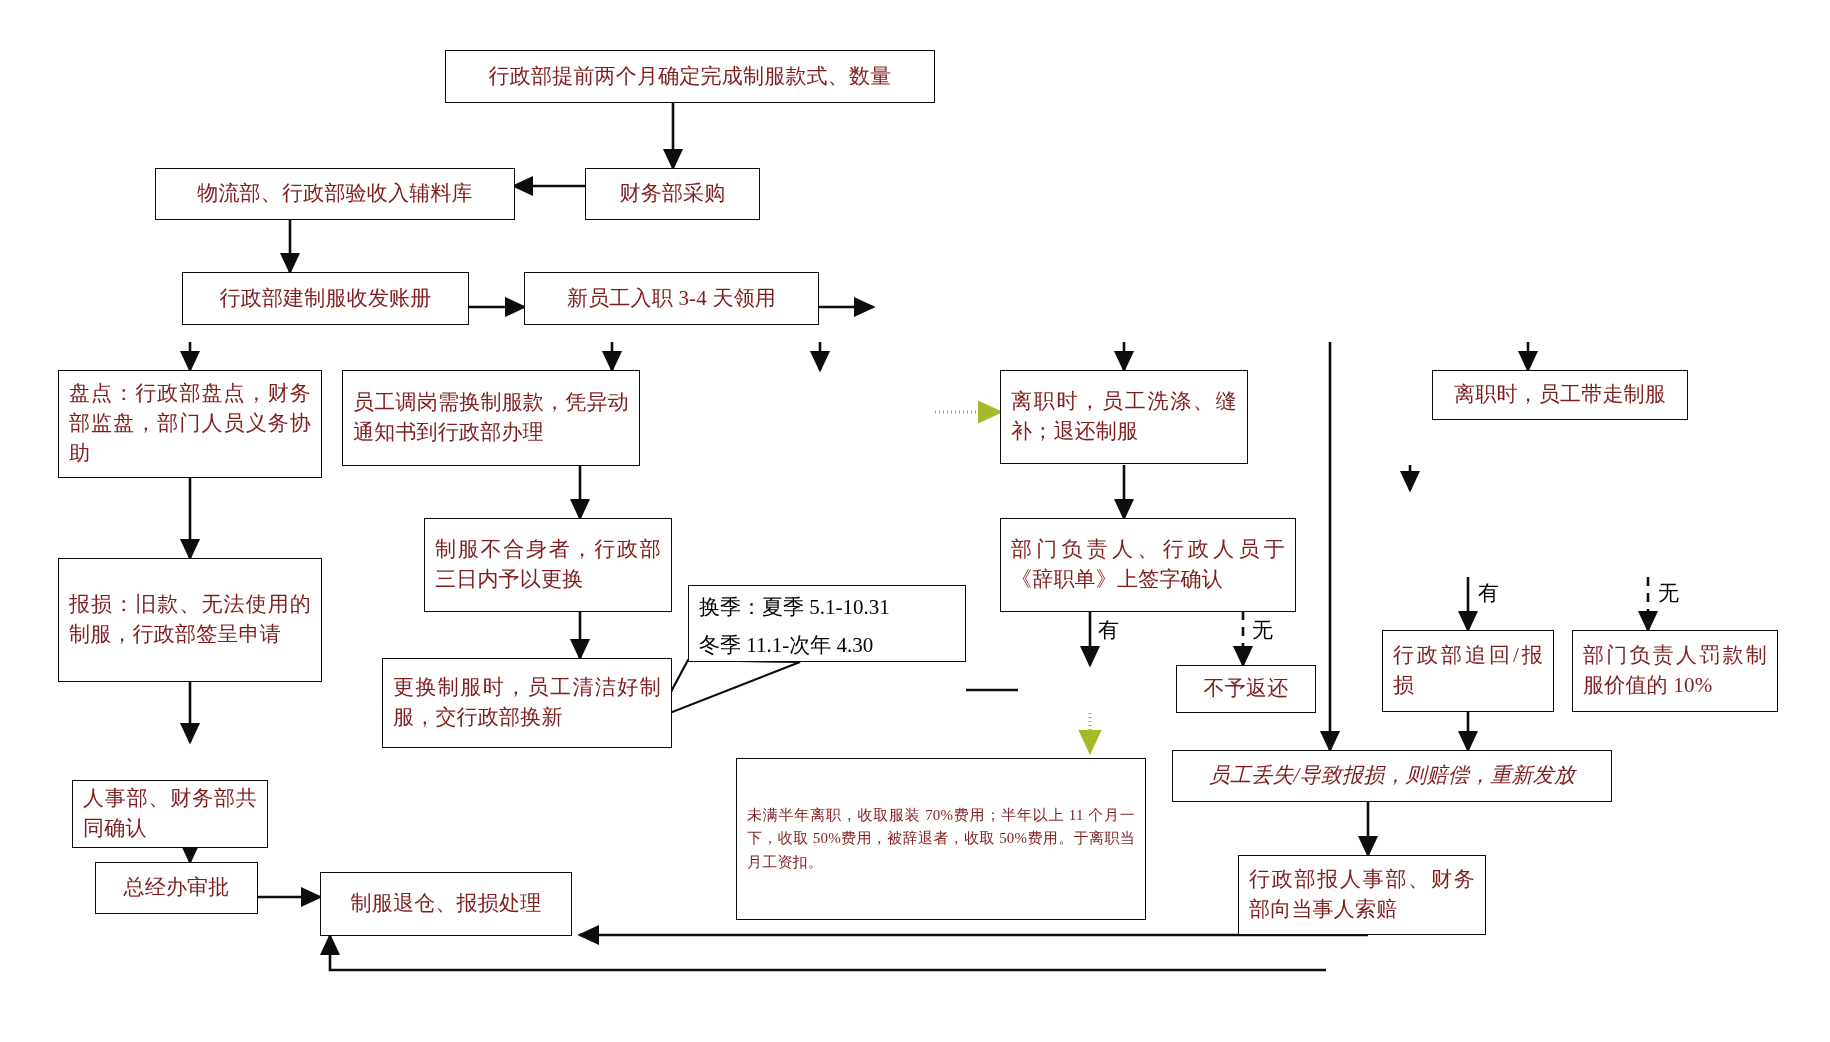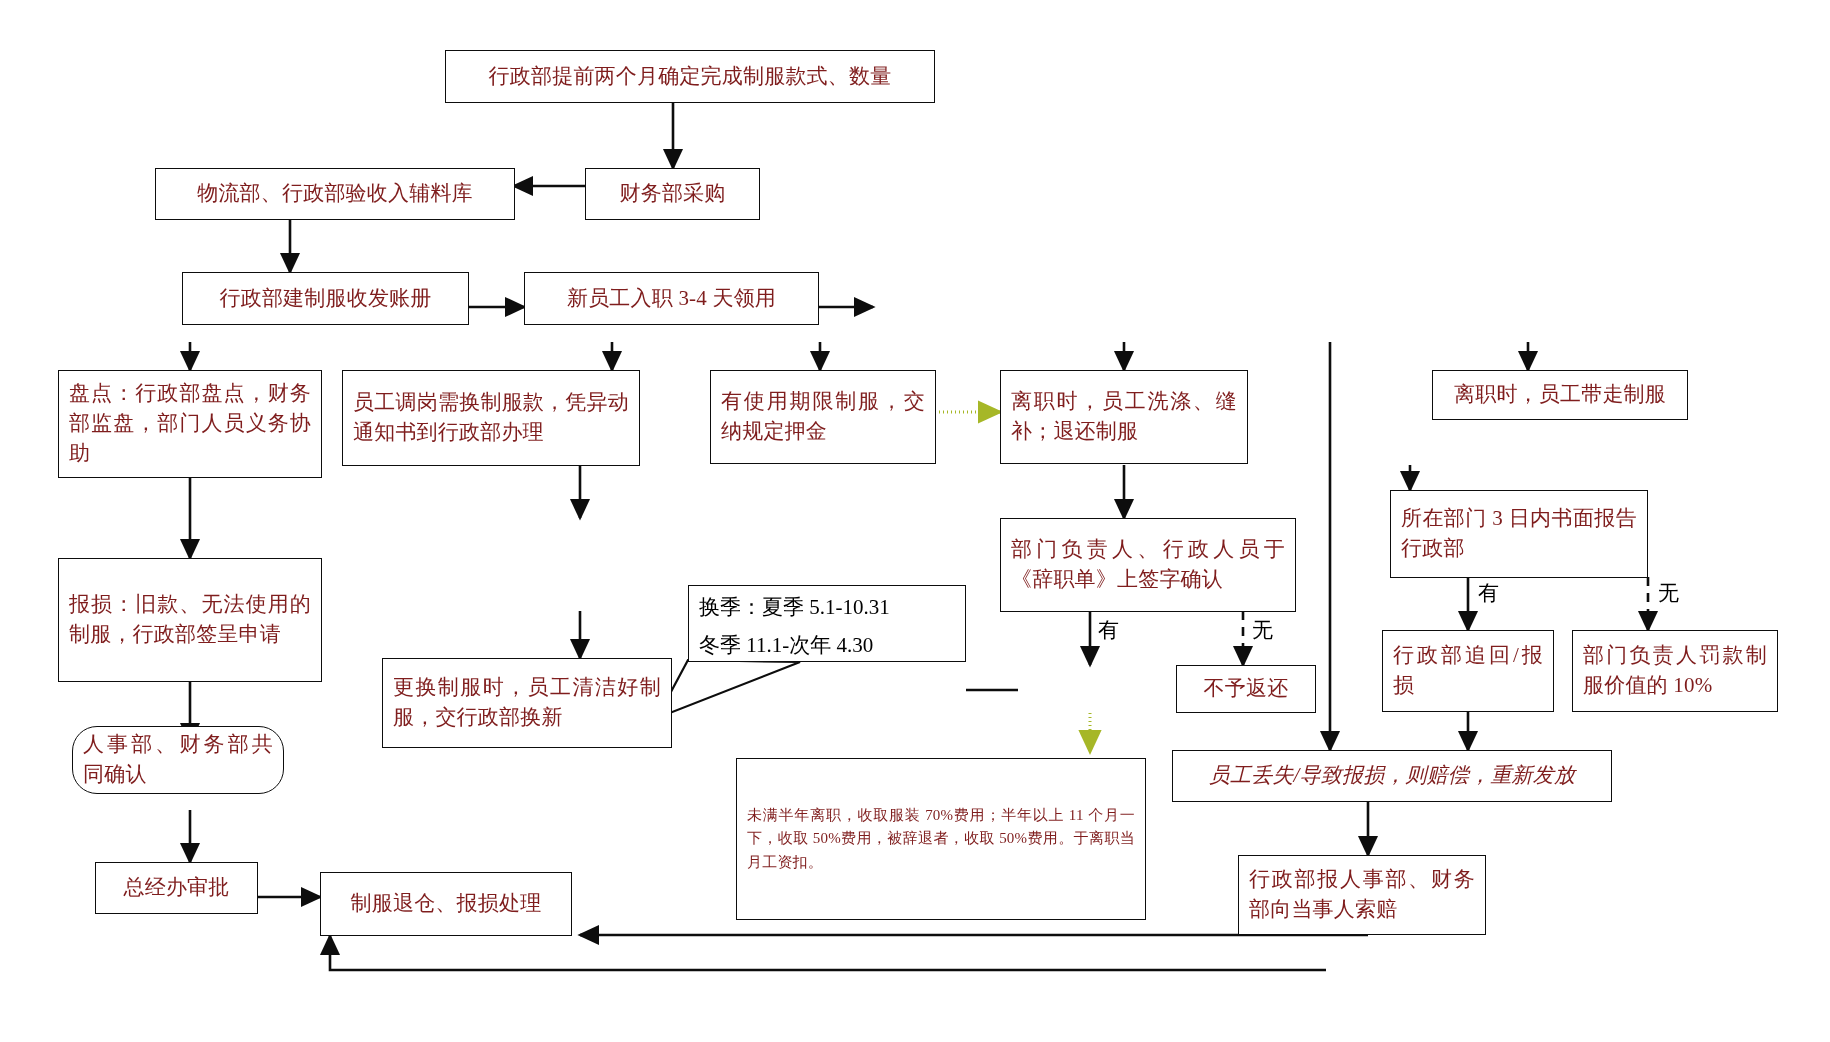--- a/index.html
+++ b/index.html
@@ -124,65 +124,62 @@
 
 
   <div class="node" style="left:58px;top:370px;width:264px;height:108px;">
     <span class="txt j">盘点：行政部盘点，财务部监盘，部门人员义务协助</span>
   </div>
 
   <div class="node" style="left:58px;top:558px;width:264px;height:124px;">
     <span class="txt j">报损：旧款、无法使用的制服，行政部签呈申请</span>
   </div>
 
-  <div class="node" style="left:72px;top:726px;width:212px;height:68px;border-radius:25px;">
+  <div class="node" style="left:72px;top:780px;width:196px;height:68px;">
     <span class="txt j">人事部、财务部共同确认</span>
   </div>
 
   <div class="node" style="left:95px;top:862px;width:163px;height:52px;">
     <span class="txt c">总经办审批</span>
   </div>
 
   <div class="node" style="left:320px;top:872px;width:252px;height:64px;">
     <span class="txt c">制服退仓、报损处理</span>
   </div>
 
   <div class="node" style="left:342px;top:370px;width:298px;height:96px;">
     <span class="txt j">员工调岗需换制服款，凭异动通知书到行政部办理</span>
   </div>
 
+  <div class="node" style="left:424px;top:518px;width:248px;height:94px;">
+    <span class="txt j">制服不合身者，行政部三日内予以更换</span>
+  </div>
 
   <div class="node" style="left:382px;top:658px;width:290px;height:90px;">
     <span class="txt j">更换制服时，员工清洁好制服，交行政部换新</span>
   </div>
 
-  <div class="node" style="left:710px;top:370px;width:226px;height:94px;">
-    <span class="txt j">有使用期限制服，交纳规定押金</span>
-  </div>
 
   <div class="node" style="left:1000px;top:370px;width:248px;height:94px;">
     <span class="txt j">离职时，员工洗涤、缝补；退还制服</span>
   </div>
 
   <div class="node" style="left:1000px;top:518px;width:296px;height:94px;justify-content:flex-end;">
     <span class="txt j">部门负责人、行政人员于《辞职单》上签字确认</span>
   </div>
 
 
   <div class="node" style="left:1176px;top:665px;width:140px;height:48px;">
     <span class="txt c">不予返还</span>
   </div>
 
   <div class="node" style="left:1432px;top:370px;width:256px;height:50px;">
     <span class="txt c">离职时，员工带走制服</span>
   </div>
 
-  <div class="node" style="left:1390px;top:490px;width:258px;height:88px;">
-    <span class="txt j">所在部门 3 日内书面报告行政部</span>
-  </div>
 
   <div class="node" style="left:1382px;top:630px;width:172px;height:82px;">
     <span class="txt j">行政部追回/报损</span>
   </div>
 
   <div class="node" style="left:1572px;top:630px;width:206px;height:82px;">
     <span class="txt j">部门负责人罚款制服价值的 10%</span>
   </div>
 
   <div class="node" style="left:1172px;top:750px;width:440px;height:52px;font-style:italic;">

